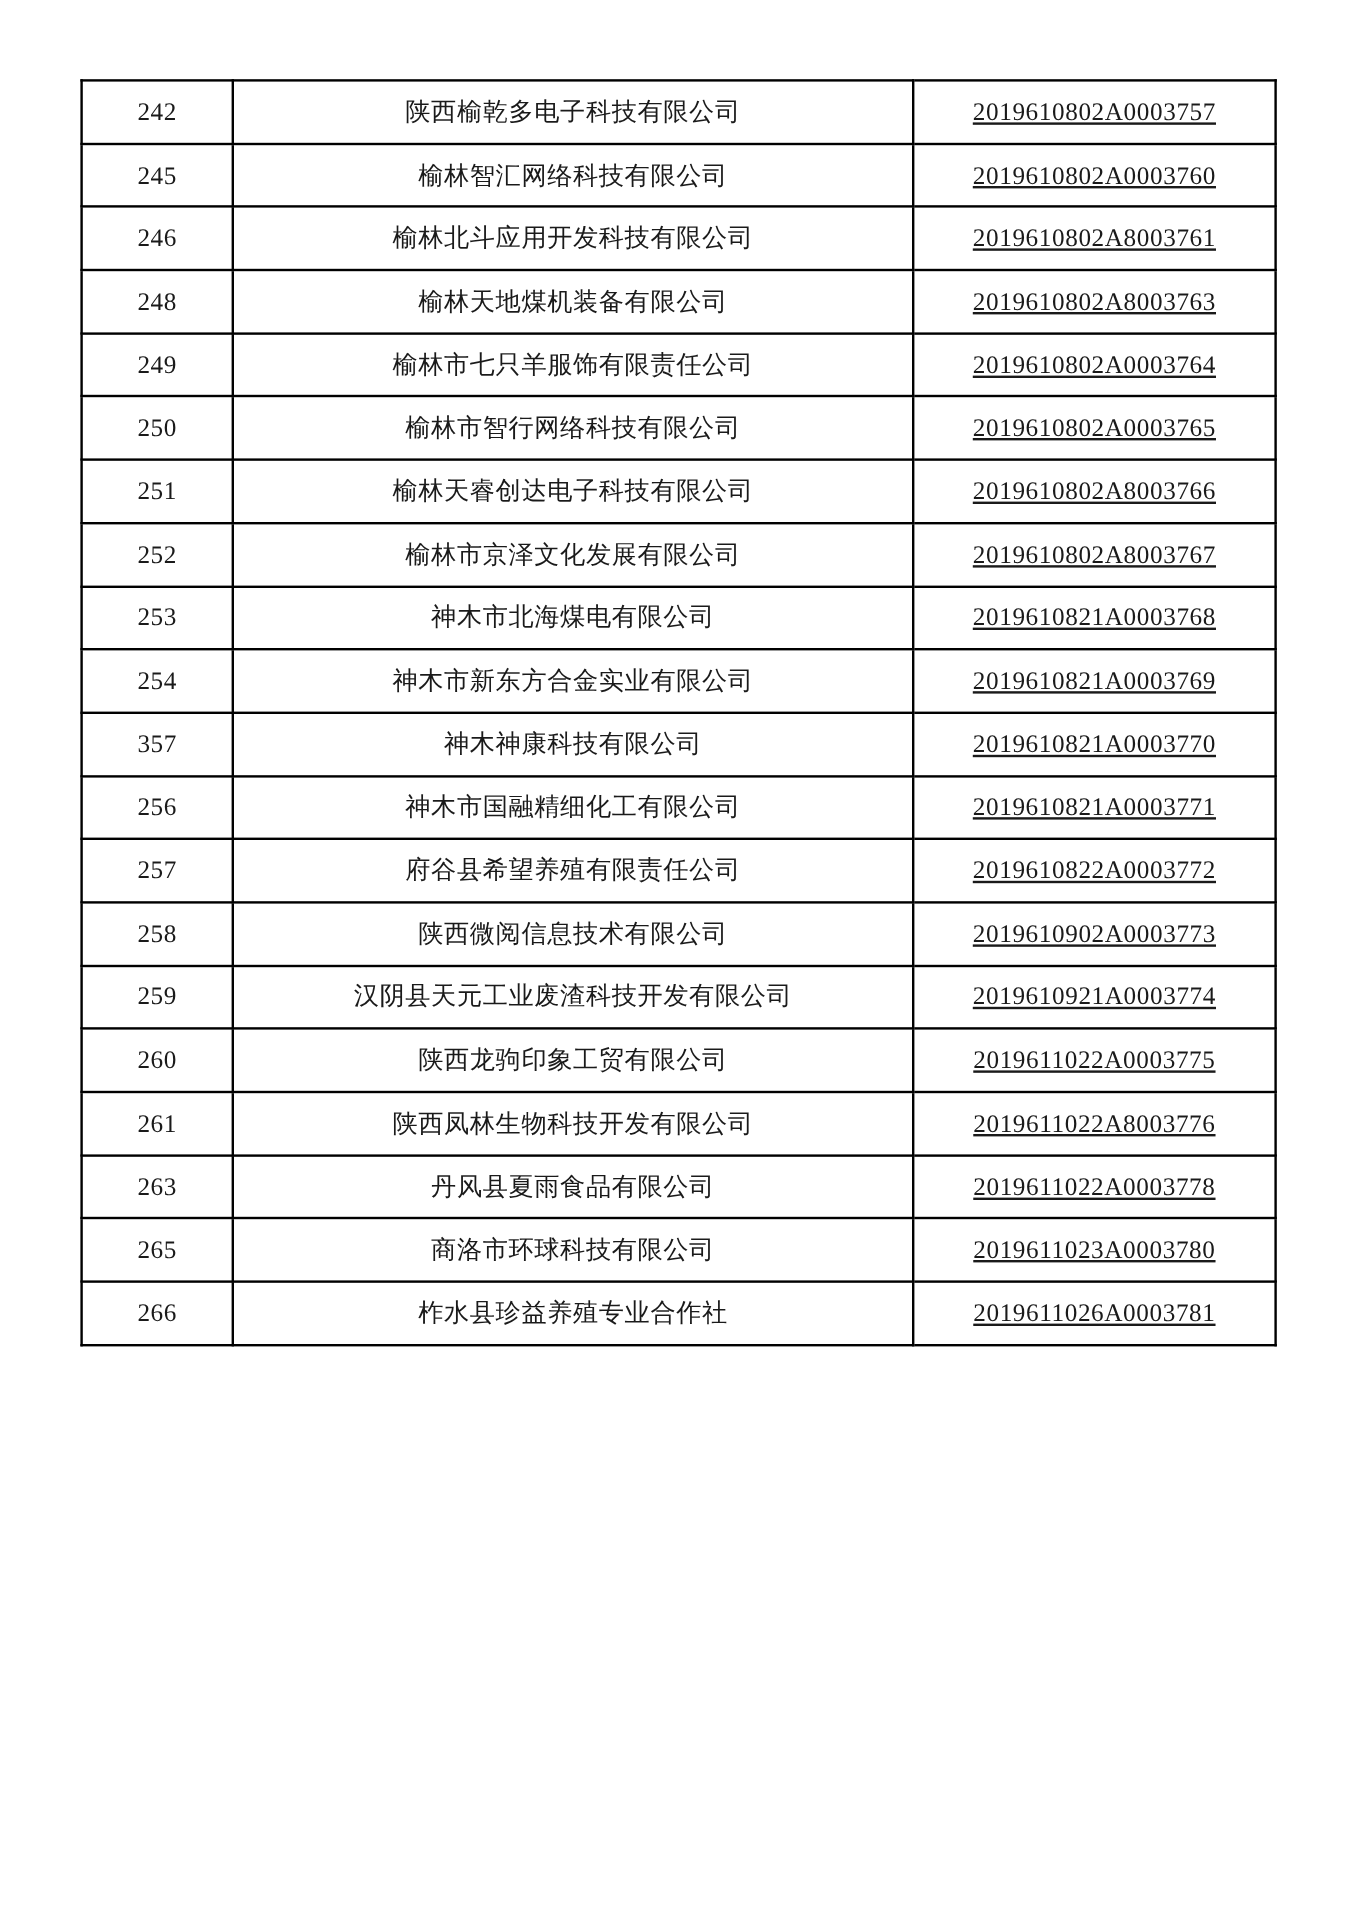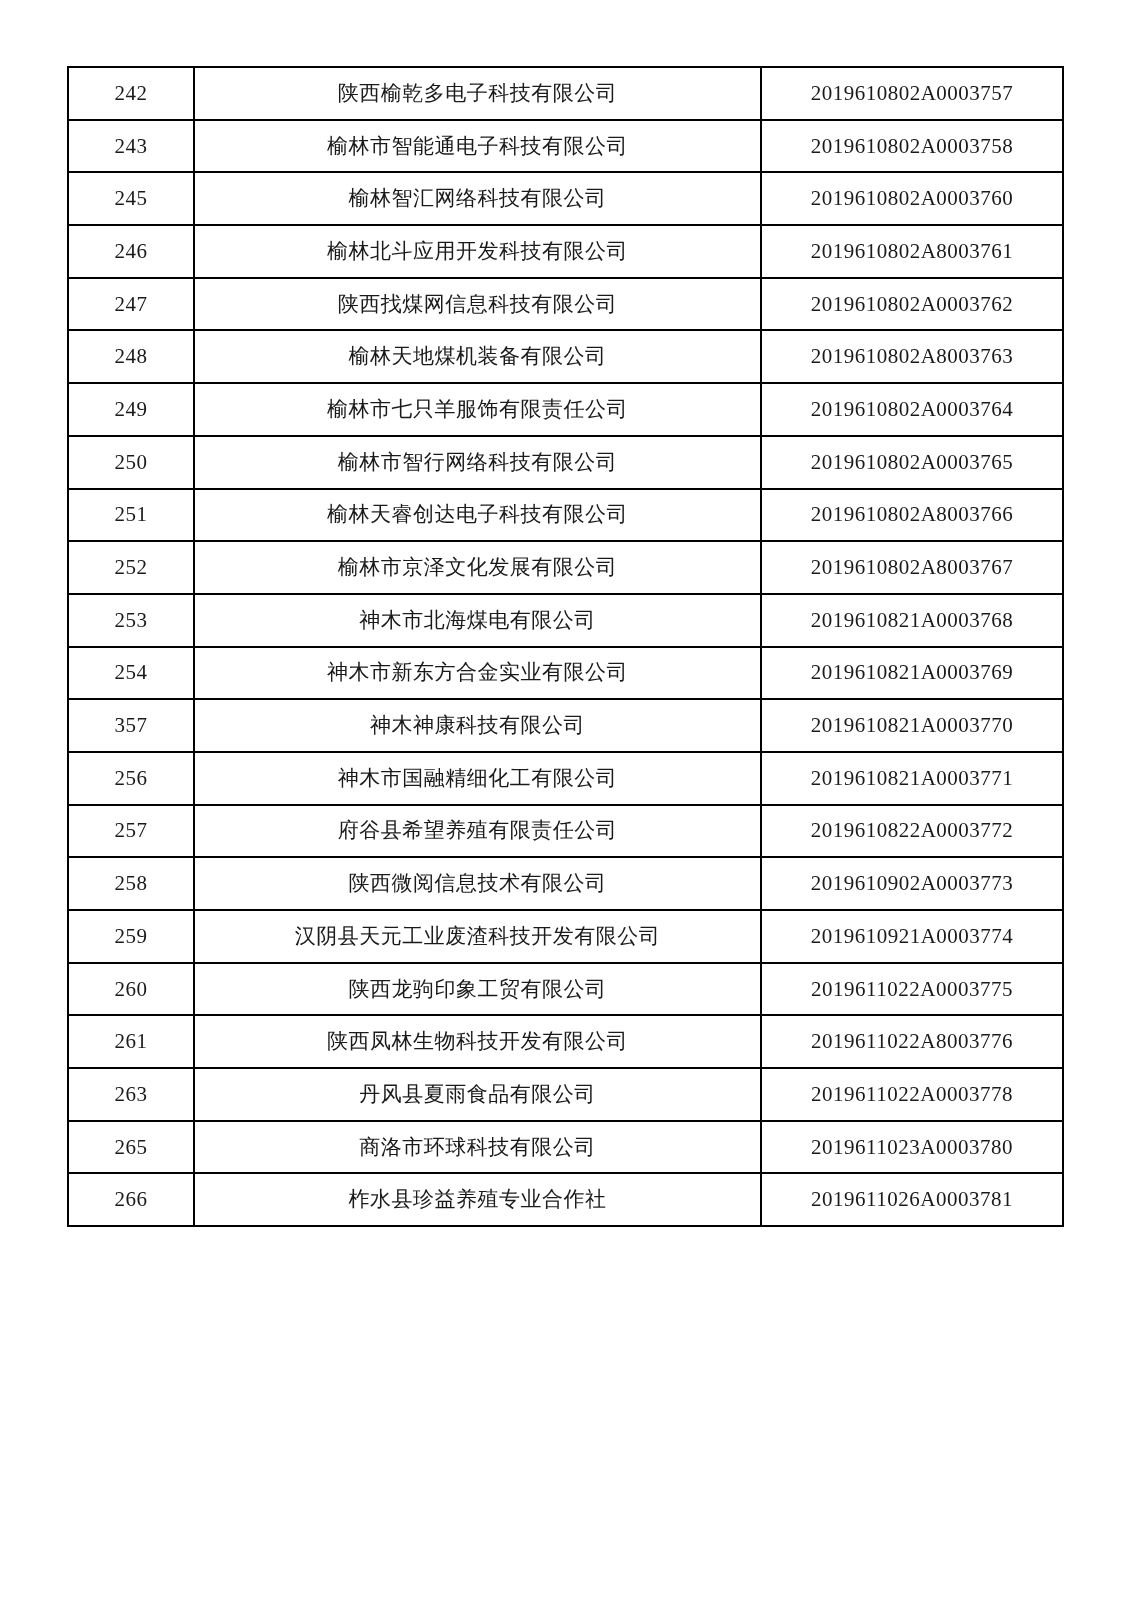--- a/index.html
+++ b/index.html
@@ -41,63 +41,54 @@
     overflow: hidden;
   }
   td.cell-num {
     letter-spacing: 0.5px;
   }
   td.cell-company {
     letter-spacing: 0.5px;
   }
   td.cell-id {
     letter-spacing: 0.5px;
+    text-decoration: underline;
   }
 </style>
 </head>
 <body>
 
 <div class="page">
   <table class="company-table">
     <colgroup>
       <col class="col-num">
       <col class="col-company">
       <col class="col-id">
     </colgroup>
     <tbody id="table-body">
   <tr>
     <td class="cell-num">242</td>
     <td class="cell-company">陕西榆乾多电子科技有限公司</td>
     <td class="cell-id">2019610802A0003757</td>
   </tr>
 
-  <tr>
-    <td class="cell-num">243</td>
-    <td class="cell-company">榆林市智能通电子科技有限公司</td>
-    <td class="cell-id">2019610802A0003758</td>
-  </tr>
 
 
   <tr>
     <td class="cell-num">245</td>
     <td class="cell-company">榆林智汇网络科技有限公司</td>
     <td class="cell-id">2019610802A0003760</td>
   </tr>
 
   <tr>
     <td class="cell-num">246</td>
     <td class="cell-company">榆林北斗应用开发科技有限公司</td>
     <td class="cell-id">2019610802A8003761</td>
   </tr>
 
-  <tr>
-    <td class="cell-num">247</td>
-    <td class="cell-company">陕西找煤网信息科技有限公司</td>
-    <td class="cell-id">2019610802A0003762</td>
-  </tr>
 
   <tr>
     <td class="cell-num">248</td>
     <td class="cell-company">榆林天地煤机装备有限公司</td>
     <td class="cell-id">2019610802A8003763</td>
   </tr>
 
   <tr>
     <td class="cell-num">249</td>
     <td class="cell-company">榆林市七只羊服饰有限责任公司</td>

